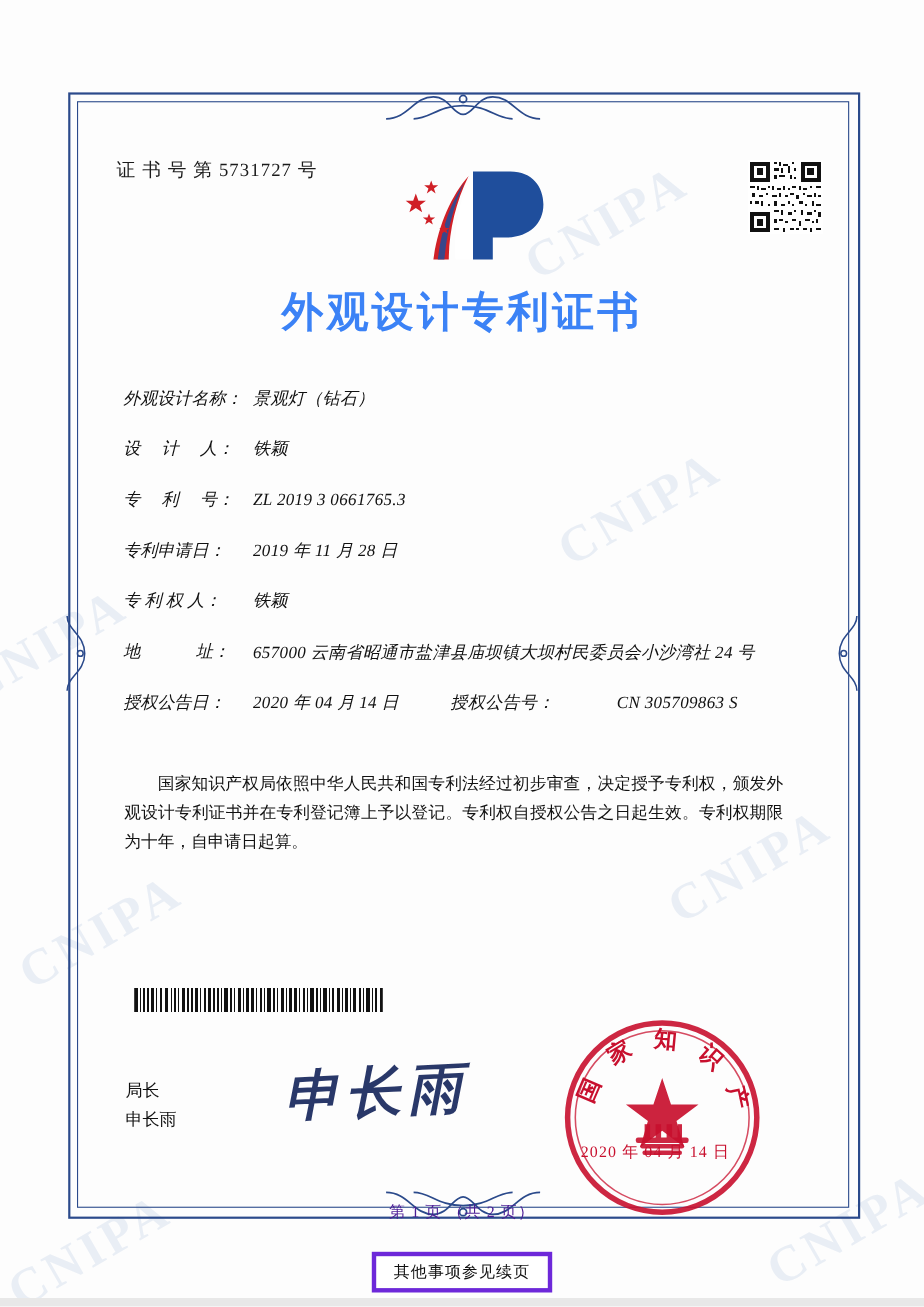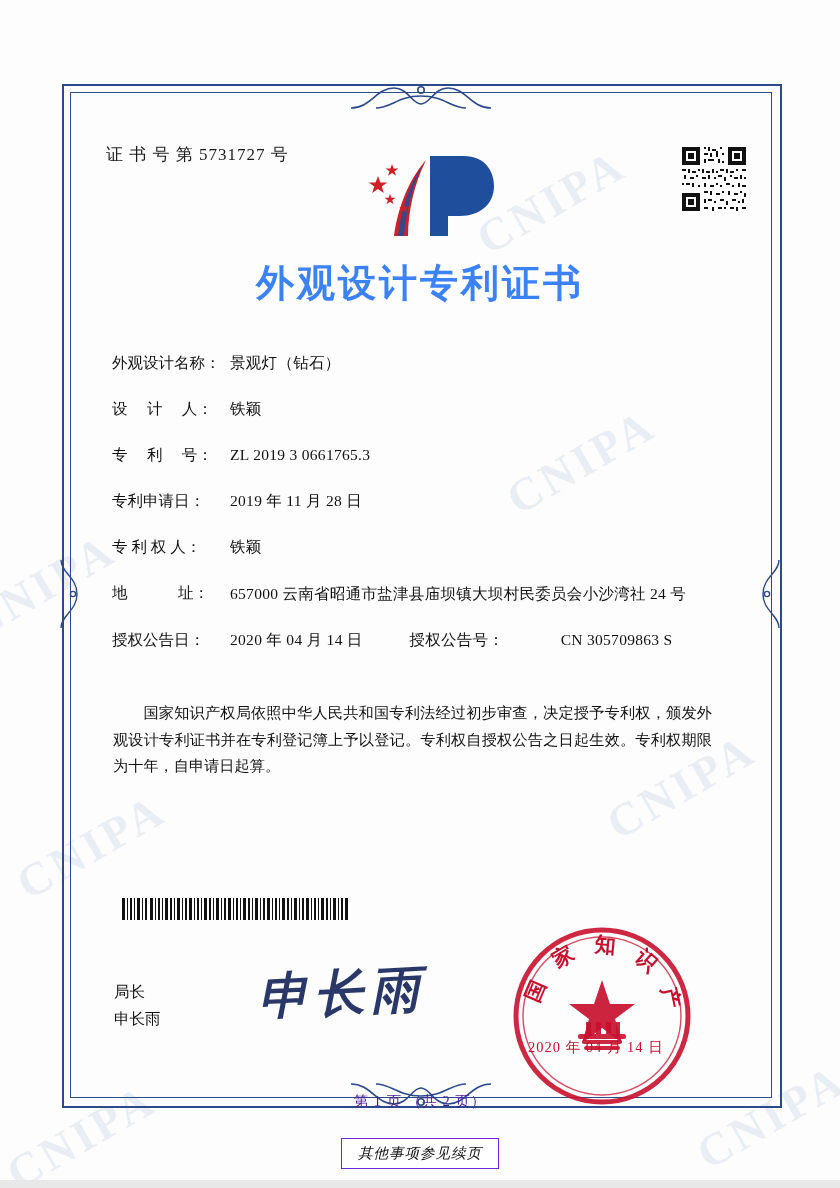--- a/index.html
+++ b/index.html
@@ -93,20 +93,21 @@
     letter-spacing: 3px;
     color: #3b82f6;
     font-family: "Liberation Serif", serif;
   }
 
   
   .fields {
     position: absolute;
     left: 112px; top: 352px;
     width: 600px;
+    font-style: italic;
   }
   .row {
     display: flex;
     align-items: flex-start;
     margin-bottom: 23.5px;
     font-size: 15.5px;
     color: #111;
     line-height: 1.45;
   }
   .row .lbl {
@@ -188,27 +189,26 @@
     left: 0; right: 0; top: 1092px;
     text-align: center;
     font-size: 14.5px;
     color: #4c1d95;
     letter-spacing: 1px;
   }
   .footnote {
     position: absolute;
     left: 50%; top: 1138px;
     transform: translateX(-50%);
-    border: 1px solid #6d28d9;
+    border: 4px solid #6d28d9;
     background: #fff;
     padding: 5px 16px;
     font-size: 14.5px;
     letter-spacing: 1px;
     color: #111;
-    font-style: italic;
   }
   .bottom-edge {
     position: absolute;
     left: 0; right: 0; top: 1180px;
     height: 8px;
     background: #e8e8e8;
   }
 </style>
 </head>
 <body>

